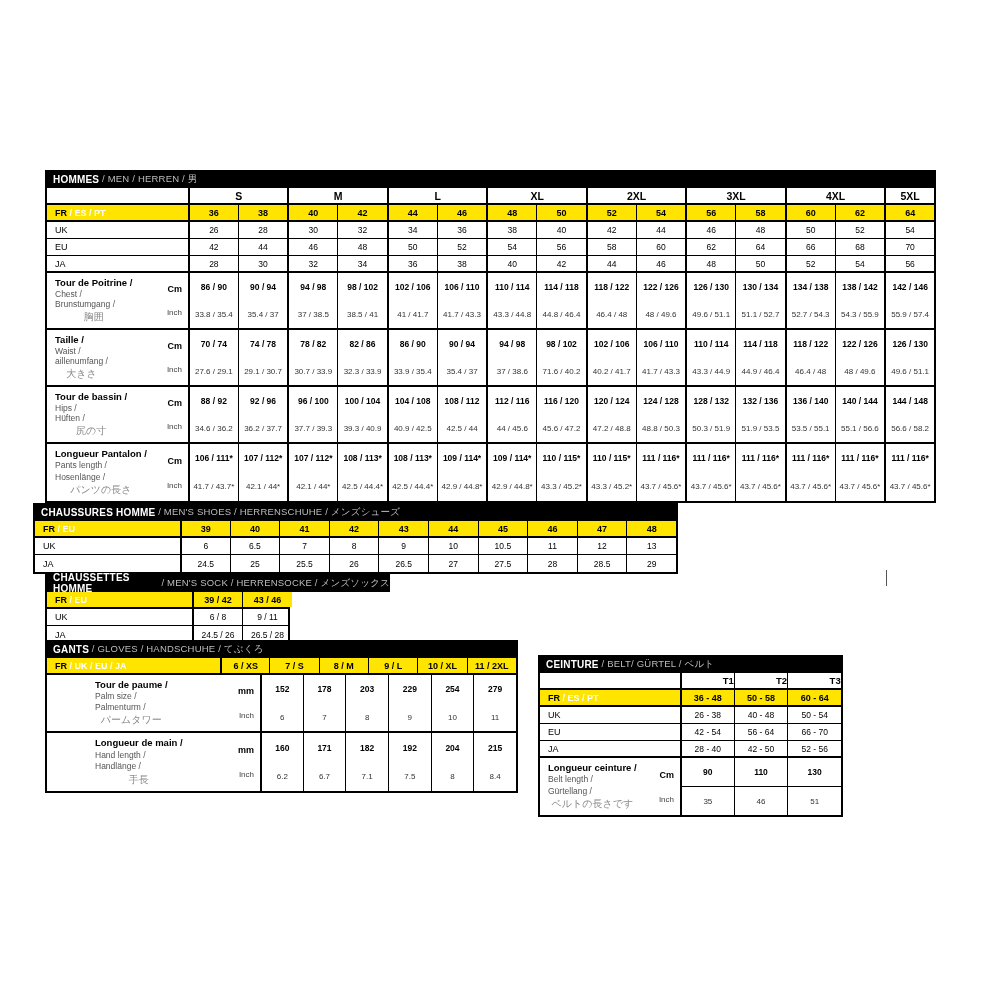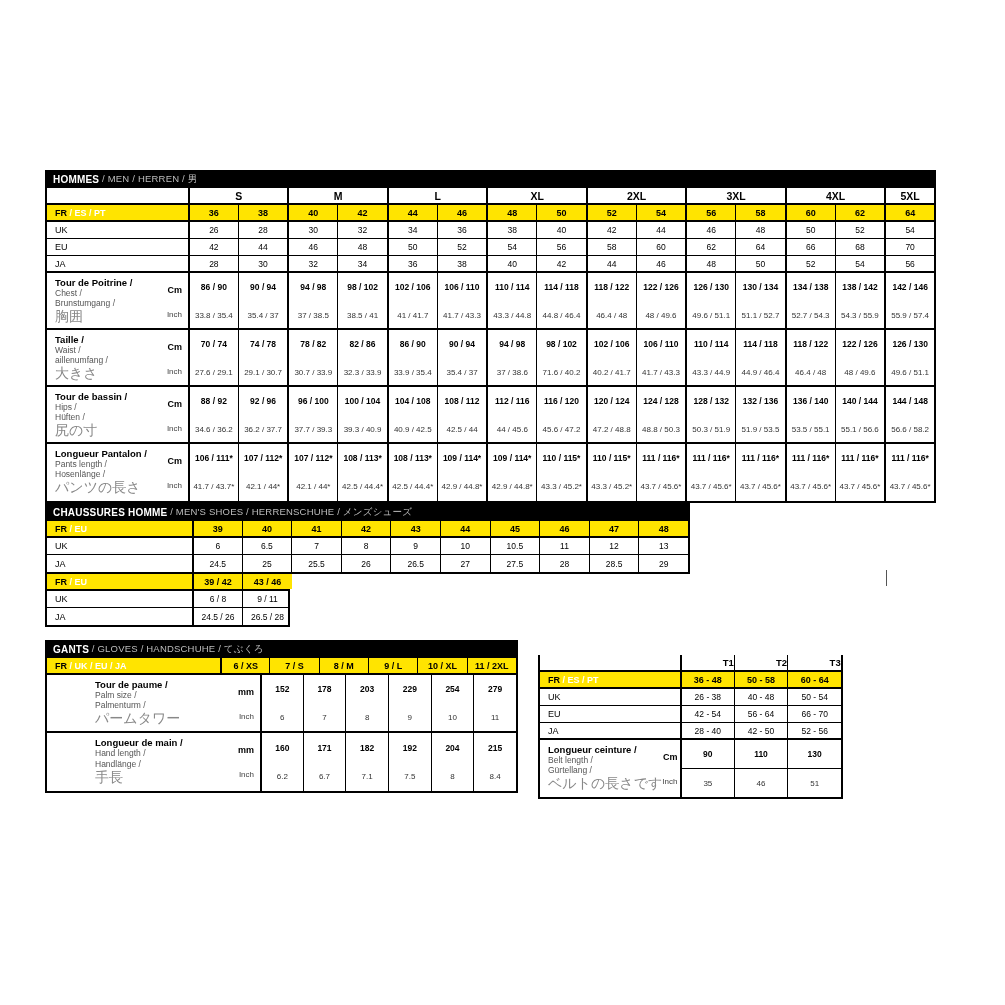--- a/index.html
+++ b/index.html
@@ -33,21 +33,21 @@
   .sock-row > :nth-child(2){border-left-width:2px;}
   .glove-row{grid-template-columns:173px repeat(6,1fr);}
   .glove-row > :nth-child(2){border-left-width:2px;}
   .belt-row{grid-template-columns:140px repeat(3,1fr);}
   .belt-row > :nth-child(2){border-left-width:2px;}
   
   .mlabel{border-left:none;display:flex;justify-content:space-between;align-items:stretch;padding:4px 6px 4px 8px;box-sizing:border-box;}
   .names{display:flex;flex-direction:column;justify-content:space-between;}
   .l1{font-weight:bold;font-size:9.5px;white-space:nowrap;}
   .l2{font-size:8.5px;color:#555;white-space:nowrap;}
-  .l3{font-size:14px;color:#888;white-space:nowrap;}
+  .l3{font-size:10px;color:#888;white-space:nowrap;text-align:center;}
   .units{display:flex;flex-direction:column;justify-content:space-around;align-items:flex-end;}
   .u1{font-weight:bold;font-size:9px;}
   .u2{font-size:8px;color:#444;}
   .c2{border-left:1px solid #000;display:flex;flex-direction:column;box-sizing:border-box;overflow:hidden;}
   .v1,.v2{flex:1;display:flex;align-items:center;justify-content:center;white-space:nowrap;}
   .v1{font-weight:bold;font-size:8.5px;}
   .v2{font-size:8px;color:#333;}
   .belt-mrow .c2 .v1{border-bottom:1px solid #000;}
   .stray{position:absolute;left:886px;top:570px;width:1px;height:16px;background:#555;}
 </style>
@@ -440,21 +440,21 @@
             <span class="v2">43.7 / 45.6*</span>
           </div>
           <div class="c2">
             <span class="v1">111 / 116*</span>
             <span class="v2">43.7 / 45.6*</span>
           </div>
         </div>
     </div>
   </div>
 
-  <div class="tbl" style="left:45px;top:503px;width:645px;">
+  <div class="tbl" style="left:33px;top:503px;width:645px;">
     <div class="bar">
       <b>CHAUSSURES HOMME</b>
         <span class="sub"> / MEN'S SHOES / HERRENSCHUHE / メンズシューズ</span>
     </div>
     <div class="body">
       <div class="row shoe-row yellow h17 bb2">
         <div class="c lbl">
             <b>FR</b>
             <span class="wht"> / EU</span>
           </div>
@@ -494,20 +494,24 @@
           <div class="c">28</div>
           <div class="c">28.5</div>
           <div class="c">29</div>
         </div>
     </div>
   </div>
 
   <div class="stray"></div>
 
   <div class="tbl" style="left:45px;top:574px;width:345px;">
+    <div class="bar" style="width:345px;">
+      <b>CHAUSSETTES HOMME</b>
+        <span class="sub"> / MEN'S SOCK / HERRENSOCKE / メンズソックス</span>
+    </div>
     <div class="body" style="width:245px;">
       <div class="row sock-row yellow h17 bb2">
         <div class="c lbl">
             <b>FR</b>
             <span class="wht"> / EU</span>
           </div>
       <div class="c">39 / 42</div>
           <div class="c">43 / 46</div>
         </div>
       <div class="row sock-row h17">
@@ -614,20 +618,24 @@
           </div>
           <div class="c2">
             <span class="v1">215</span>
             <span class="v2">8.4</span>
           </div>
         </div>
     </div>
   </div>
 
   <div class="tbl" style="left:538px;top:655px;width:305px;">
+    <div class="bar">
+      <b>CEINTURE</b>
+        <span class="sub"> / BELT/ GÜRTEL / ベルト</span>
+    </div>
     <div class="body">
       <div class="row belt-row thdr h17 bb2">
         <div class="c lbl"></div>
       <div class="c">T1</div>
           <div class="c">T2</div>
           <div class="c">T3</div>
         </div>
       <div class="row belt-row yellow h17 bb2">
         <div class="c lbl">
             <b>FR</b>

